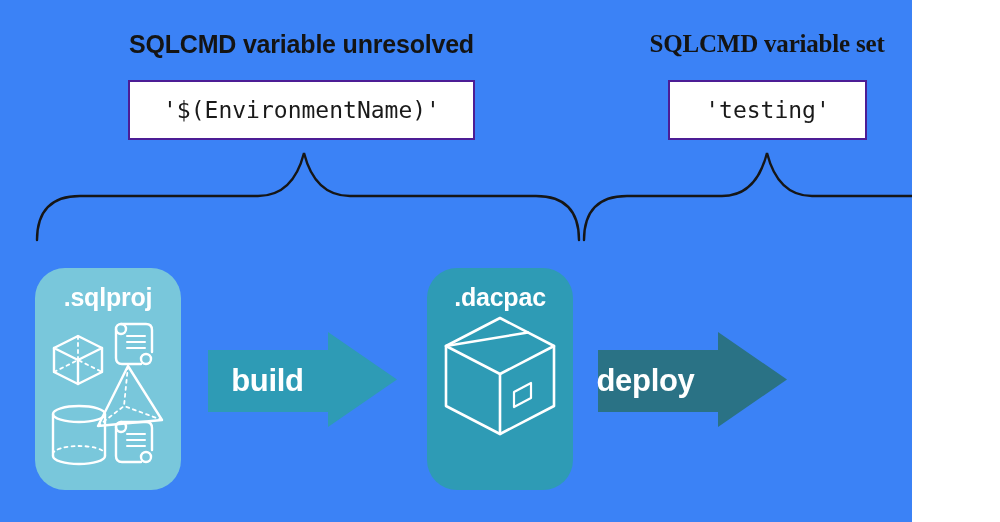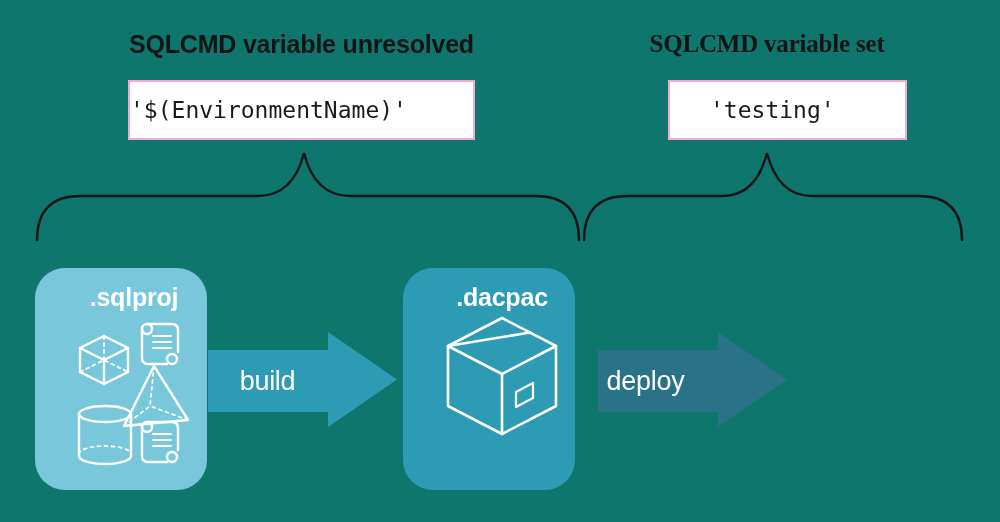--- a/index.html
+++ b/index.html
@@ -1,59 +1,59 @@
 <!DOCTYPE html>
 <html><head>
 <meta charset="utf-8">
 <style>
   html,body{margin:0;padding:0;background:#ffffff;}
   .stage{
     position:relative;
-    width:1000px;height:522px;
-    background:#0f766e;
+    width:912px;height:522px;
+    background:#3b82f6;
     font-family:"Liberation Sans",sans-serif;
     overflow:hidden;
   }
   .heading{
     position:absolute;top:30px;
     font-size:25px;font-weight:bold;color:#141414;
     text-align:center;letter-spacing:-0.2px;
   }
   .heading-left{left:100px;width:403px;}
   .heading-right{left:617px;width:300px;font-family:Liberation Serif, serif;}
   .codebox{
     position:absolute;top:80px;height:56px;
-    border:2px solid #f9a8d4;
+    border:2px solid #4c1d95;
     background:#ffffff;
-    display:flex;align-items:center;
+    display:flex;align-items:center;justify-content:center;
     font-family:"DejaVu Sans Mono","Liberation Mono",monospace;
     font-size:23px;color:#1a1a1a;white-space:pre;
   }
   .codebox-left{left:128px;width:343px;}
-  .codebox-right{left:668px;width:195px;padding-left:40px;}
+  .codebox-right{left:668px;width:195px;}
   .braces{position:absolute;left:0;top:145px;width:1000px;height:100px;}
   .node{
     position:absolute;top:268px;width:146px;height:222px;
     border-radius:30px;
-    display:flex;flex-direction:column;align-items:center;padding-left:26px;
+    display:flex;flex-direction:column;align-items:center;
   }
   .node-sqlproj{left:35px;background:#79c7db;}
-  .node-dacpac{left:403px;background:#2e9bb5;}
+  .node-dacpac{left:427px;background:#2e9bb5;}
   .node-database{left:817px;background:#2a7285;}
   .node-label{
     margin-top:15px;font-size:25px;font-weight:bold;color:#ffffff;
     letter-spacing:-0.2px;
   }
   .arrow-svg{position:absolute;top:330px;width:195px;height:100px;}
   .arrow-build{left:205px;}
   .arrow-deploy{left:595px;}
   .arrow-label{
     position:absolute;top:350px;width:125px;height:62px;
     display:flex;align-items:center;justify-content:center;
-    font-size:27px;font-weight:normal;color:#ffffff;letter-spacing:-0.3px;
+    font-size:31px;font-weight:bold;color:#ffffff;letter-spacing:-0.3px;
   }
   .arrow-label-build{left:205px;}
   .arrow-label-deploy{left:583px;}
   .node-icon{margin-top:2px;}
 </style>
 </head>
 <body>
 
 <div class="stage">
 

